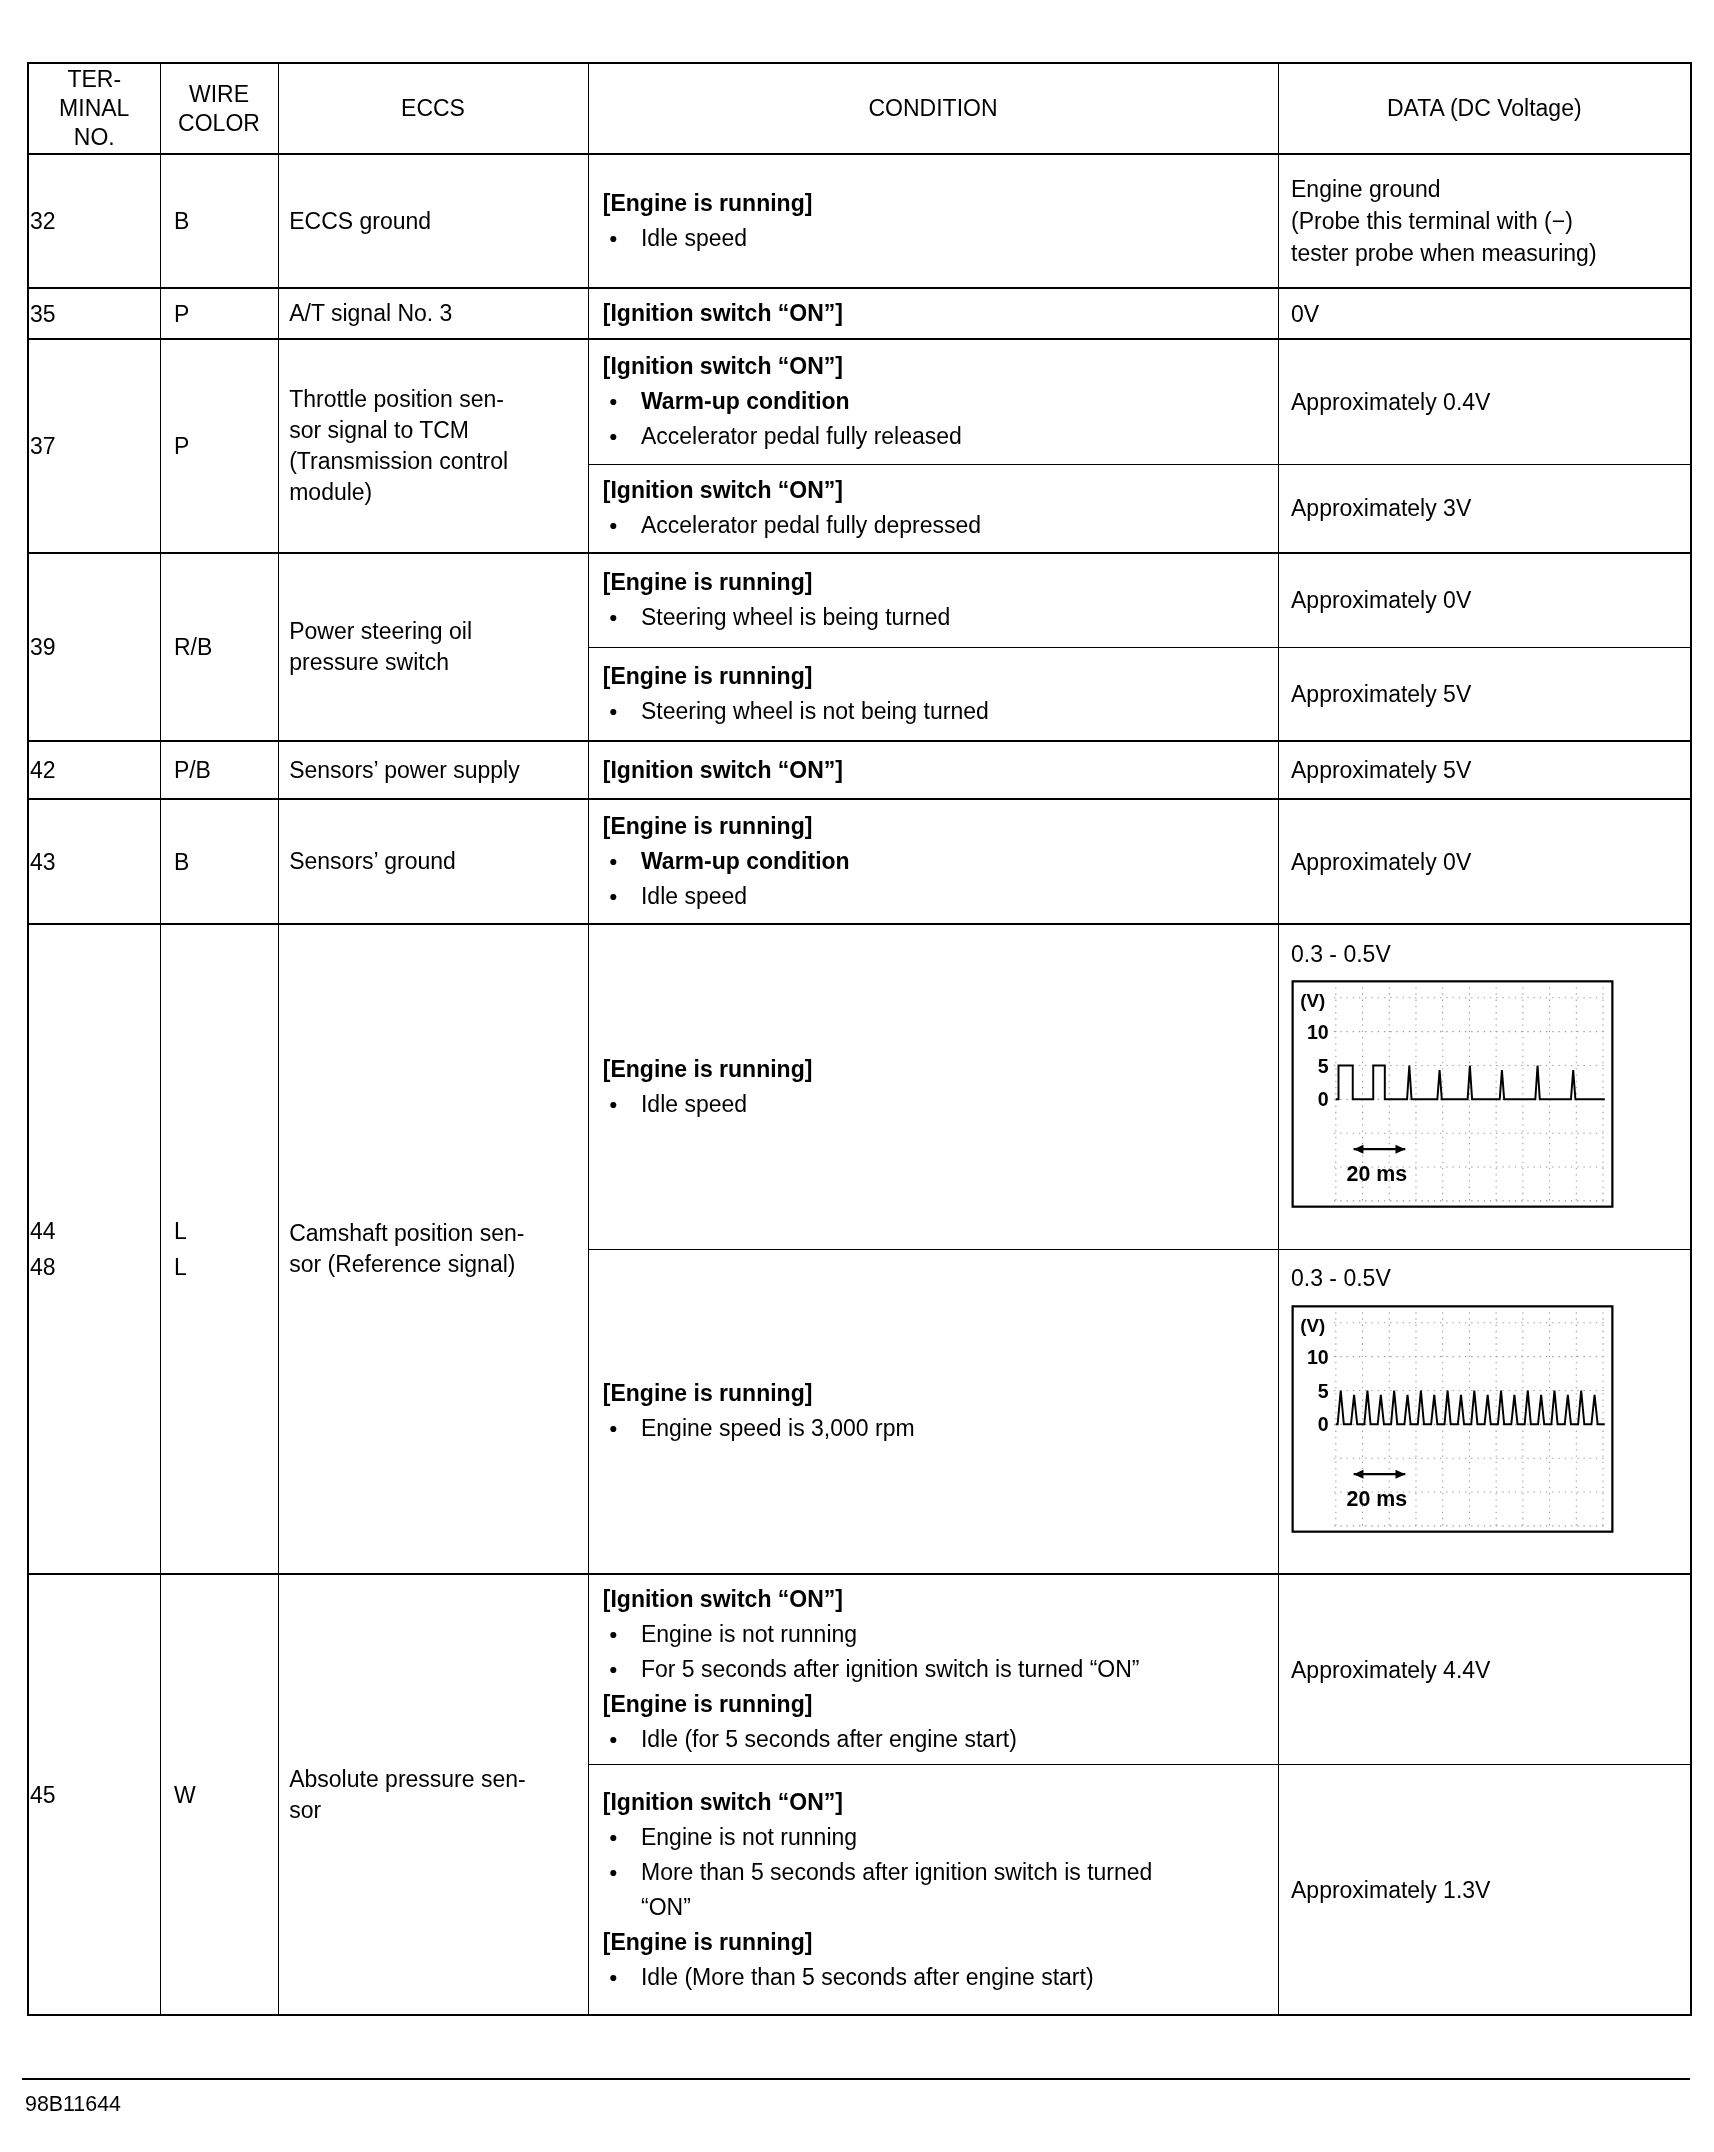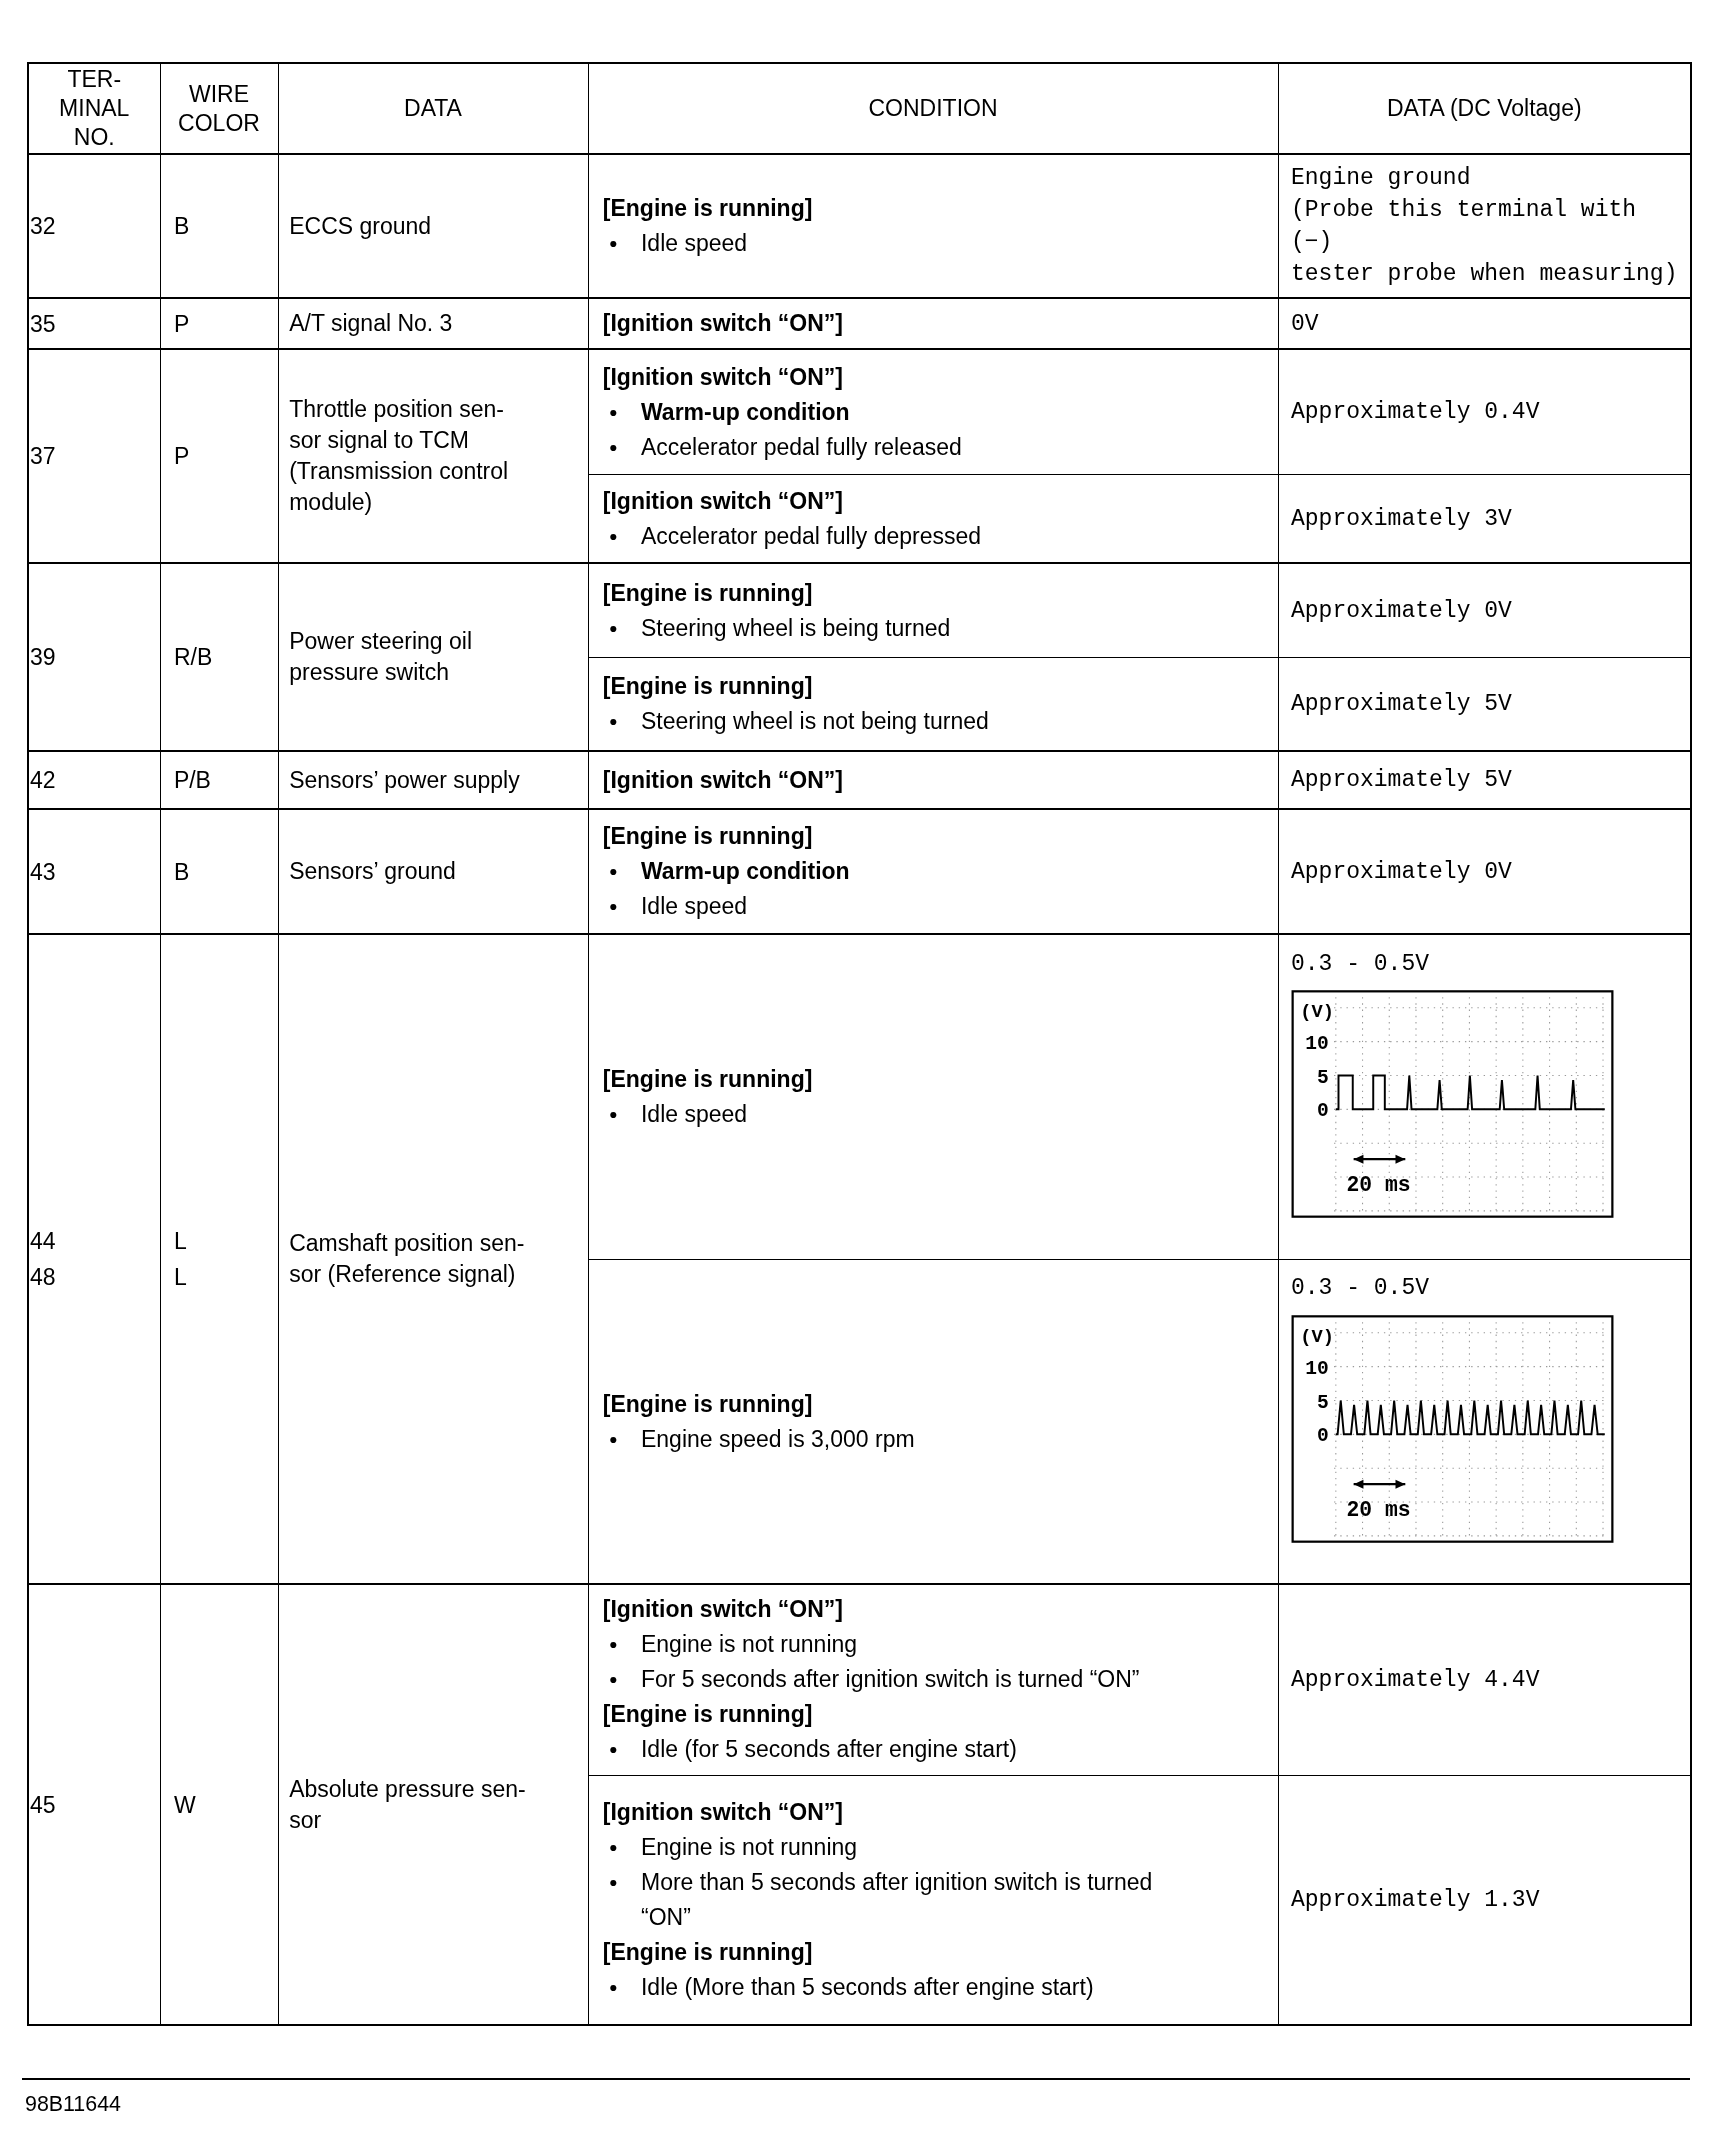--- a/index.html
+++ b/index.html
@@ -19,21 +19,21 @@
   td.term { text-align:left; white-space:pre-line; line-height:36px; }
   td.wire { padding-left:13.4px; white-space:pre-line; line-height:36px; }
   td.item { padding:7.1px 10.7px; white-space:pre-line; line-height:31px; }
   td.cond { padding:7.1px 14.3px; }
   .line   { line-height:35px; }
   .hline  { font-weight:bold; }
   .bline  { display:flex; align-items:flex-start; }
   .bline.bold .btext { font-weight:bold; }
   .bmark  { flex:0 0 32px; padding-left:6.2px; font-size:14.3px; line-height:35px; }
   .btext  { white-space:pre-line; }
-  td.data { padding:7.1px 12.5px;font-family:Liberation Mono, monospace; }
+  td.data { padding:7.1px 12.5px; }
   .dtext  { line-height:32px; white-space:pre-line; }
   td.vtop { vertical-align:top; }
   td.vtop .dtext { margin:5.3px 0 10.7px 0; }
   .scope  { display:block; }
   .footer-rule {
     position:absolute; left:22px; top:2078px; width:1668px; height:1.8px; background:#000;
   }
   .footer-code {
     position:absolute; left:25px; top:2092px; font-size:21.4px;text-align:center;
   }
@@ -50,21 +50,21 @@
         <col style="width:690px">
         <col style="width:413px">
     </colgroup>
     <tbody id="tbody">
         <tr class="hdr-row" style="height: 87px;">
           <td class="cell th">TER-
 MINAL
 NO.</td>
           <td class="cell th">WIRE
 COLOR</td>
-          <td class="cell th">DATA</td>
+          <td class="cell th">ECCS</td>
           <td class="cell th">CONDITION</td>
           <td class="cell th">DATA (DC Voltage)</td>
         </tr>
         <tr class="gs" style="height: 134px;">
           <td class="cell term" rowspan="1">32</td>
           <td class="cell wire" rowspan="1">B</td>
           <td class="cell item" rowspan="1">ECCS ground</td>
           <td class="cell cond">
             <div class="line hline">[Engine is running]</div>
             <div class="line bline">

